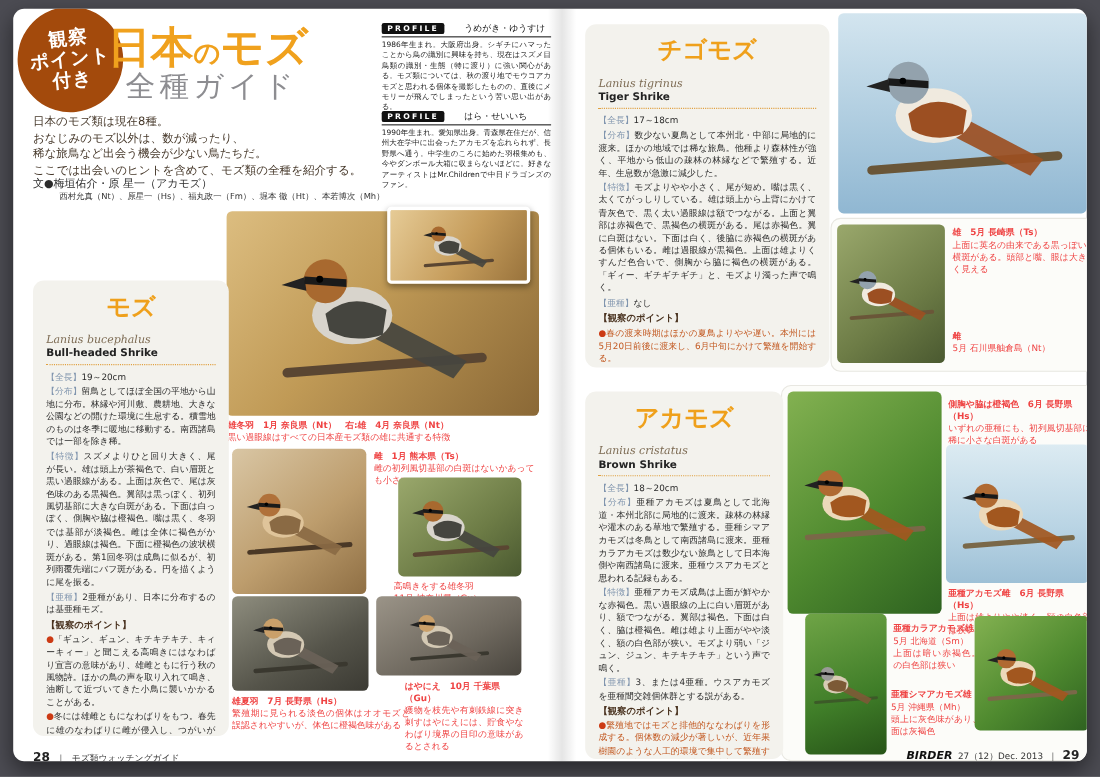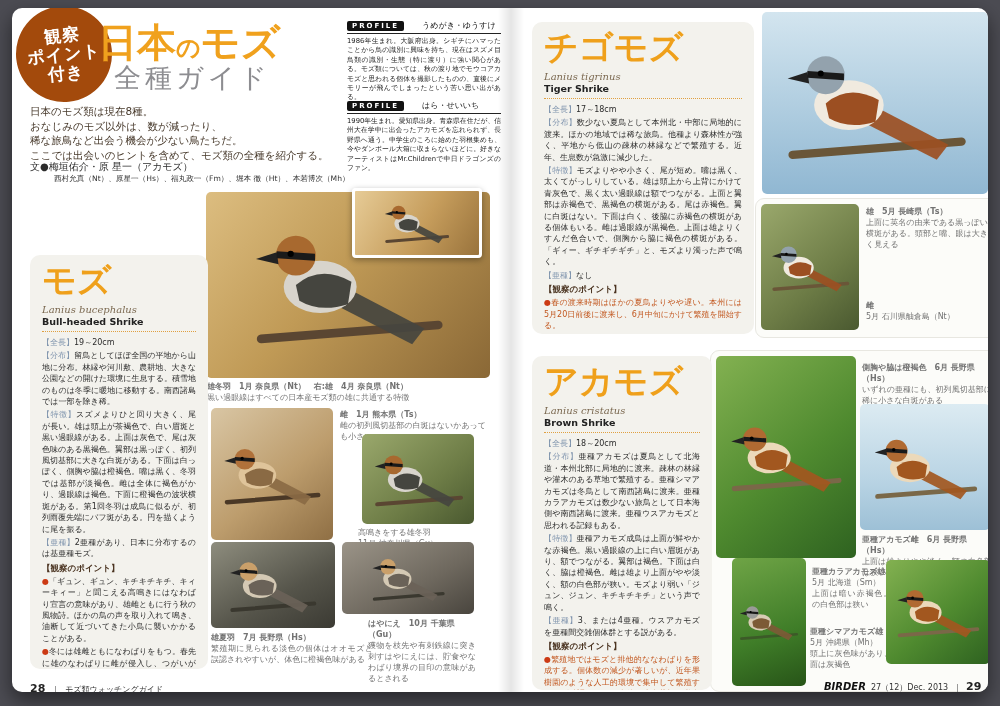--- a/index.html
+++ b/index.html
@@ -22,21 +22,21 @@
   .credit-photo{position:absolute;left:18px;top:166px;width:320px;font-size:7.6px;line-height:10px;color:#333;}
   .credit-photo .ind{padding-left:24px;}
   
   .profile{position:absolute;width:154px;}
   .profile .hd{display:flex;align-items:center;border-bottom:1px solid #222;padding-bottom:2px;margin-bottom:3px;}
   .profile .tag{background:#111;color:#fff;font-size:7px;font-weight:bold;letter-spacing:2px;padding:1px 5px;border-radius:2px;}
   .profile .nm{font-size:8px;font-weight:normal;margin-left:18px;color:#111;}
   .profile .bd{font-size:6.8px;line-height:9.4px;color:#222;text-align:justify;}
   
   .card{position:absolute;background:#f3f2ed;border-radius:10px;padding:11px 12px;box-sizing:border-box;overflow:hidden;}
-  .sp-title{color:#efa01b;font-size:34px;font-weight:bold;line-height:28px;}
+  .sp-title{color:#efa01b;font-size:22px;font-weight:bold;line-height:28px;text-align:center;}
   .sp-sci{font-family:"DejaVu Serif","Liberation Serif",serif;font-style:italic;font-size:10px;color:#7c6a52;margin-top:10px;}
   .sp-en{font-size:9.5px;font-weight:bold;color:#222;margin-top:1px;padding-bottom:4px;border-bottom:1px dotted #e0a040;margin-bottom:5px;}
   .entry{margin:0 0 2px 0;font-size:8px;line-height:11.4px;color:#2b2b2b;text-align:justify;}
   .entry .lbl{color:#8095ae;}
   .obs-title{margin:3px 0 1px 0;font-size:8.5px;font-weight:bold;color:#4a3320;}
   .pt{margin:0 0 2px 0;font-size:8px;line-height:11.4px;color:#2b2b2b;text-align:justify;}
   .pt .blt{color:#cc3a14;}
   .pt.hl{color:#c2571f;}
   
   .photo{position:absolute;border-radius:5px;overflow:hidden;}
@@ -52,21 +52,21 @@
   .ph-sky{background:linear-gradient(180deg,#d3e5ef 0%,#abcade 60%,#90b7d2 100%);}
   .ph-sky2{background:linear-gradient(180deg,#dcebf2 0%,#b9d4e4 60%,#9dc0d6 100%);}
   .inset{border:3px solid #fff;box-shadow:0 2px 6px rgba(0,0,0,.35);border-radius:4px;z-index:5;}
   .b-bull{--head:#a8692f;--body:#d8d4cc;--wing:#45453f;--branch:#5a4632;}
   .b-fem{--head:#b0713a;--body:#dfc49a;--wing:#8a6a44;--branch:#4a3826;}
   .b-tiger{--head:#93a2ad;--body:#f0eadf;--wing:#9c4f22;--branch:#6a5638;}
   .b-brown{--head:#b06a32;--body:#ecd9ba;--wing:#a2571f;--branch:#7a6848;}
   .b-gray{--head:#9a9a98;--body:#d8cbb4;--wing:#7c5a36;--branch:#3c5a28;}
   .b-pale{--head:#caa06a;--body:#d4c9b4;--wing:#6a6258;--branch:#3a382f;}
   
-  .cap{position:absolute;color:#737373;}
+  .cap{position:absolute;color:#ef4444;}
   .cap-t{font-size:8px;font-weight:bold;line-height:11px;}
   .cap-b{font-size:8px;line-height:11px;text-align:justify;}
   .cap-c{font-size:8px;line-height:11px;}
   .panel{position:absolute;background:#fcfcf9;border:1px solid #e8e7e1;border-radius:9px;}
   
   .foot-left{position:absolute;left:18px;top:674px;font-size:8px;color:#333;display:flex;align-items:baseline;gap:6px;}
   .foot-left .pg{font-size:11px;font-weight:bold;color:#222;}
   .foot-right{position:absolute;left:812px;top:672px;font-size:8px;color:#333;display:flex;align-items:baseline;gap:5px;white-space:nowrap;}
   .foot-right .brand{font-size:10px;font-weight:bold;font-style:italic;color:#111;}
   .foot-right .pg{font-size:11px;font-weight:bold;color:#222;}

